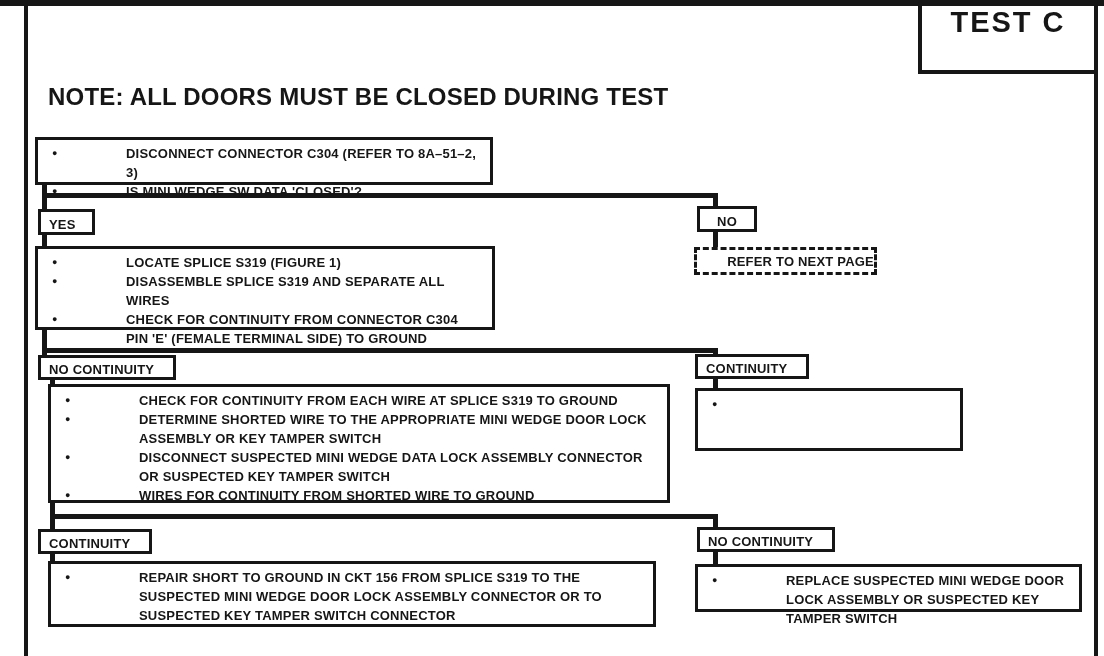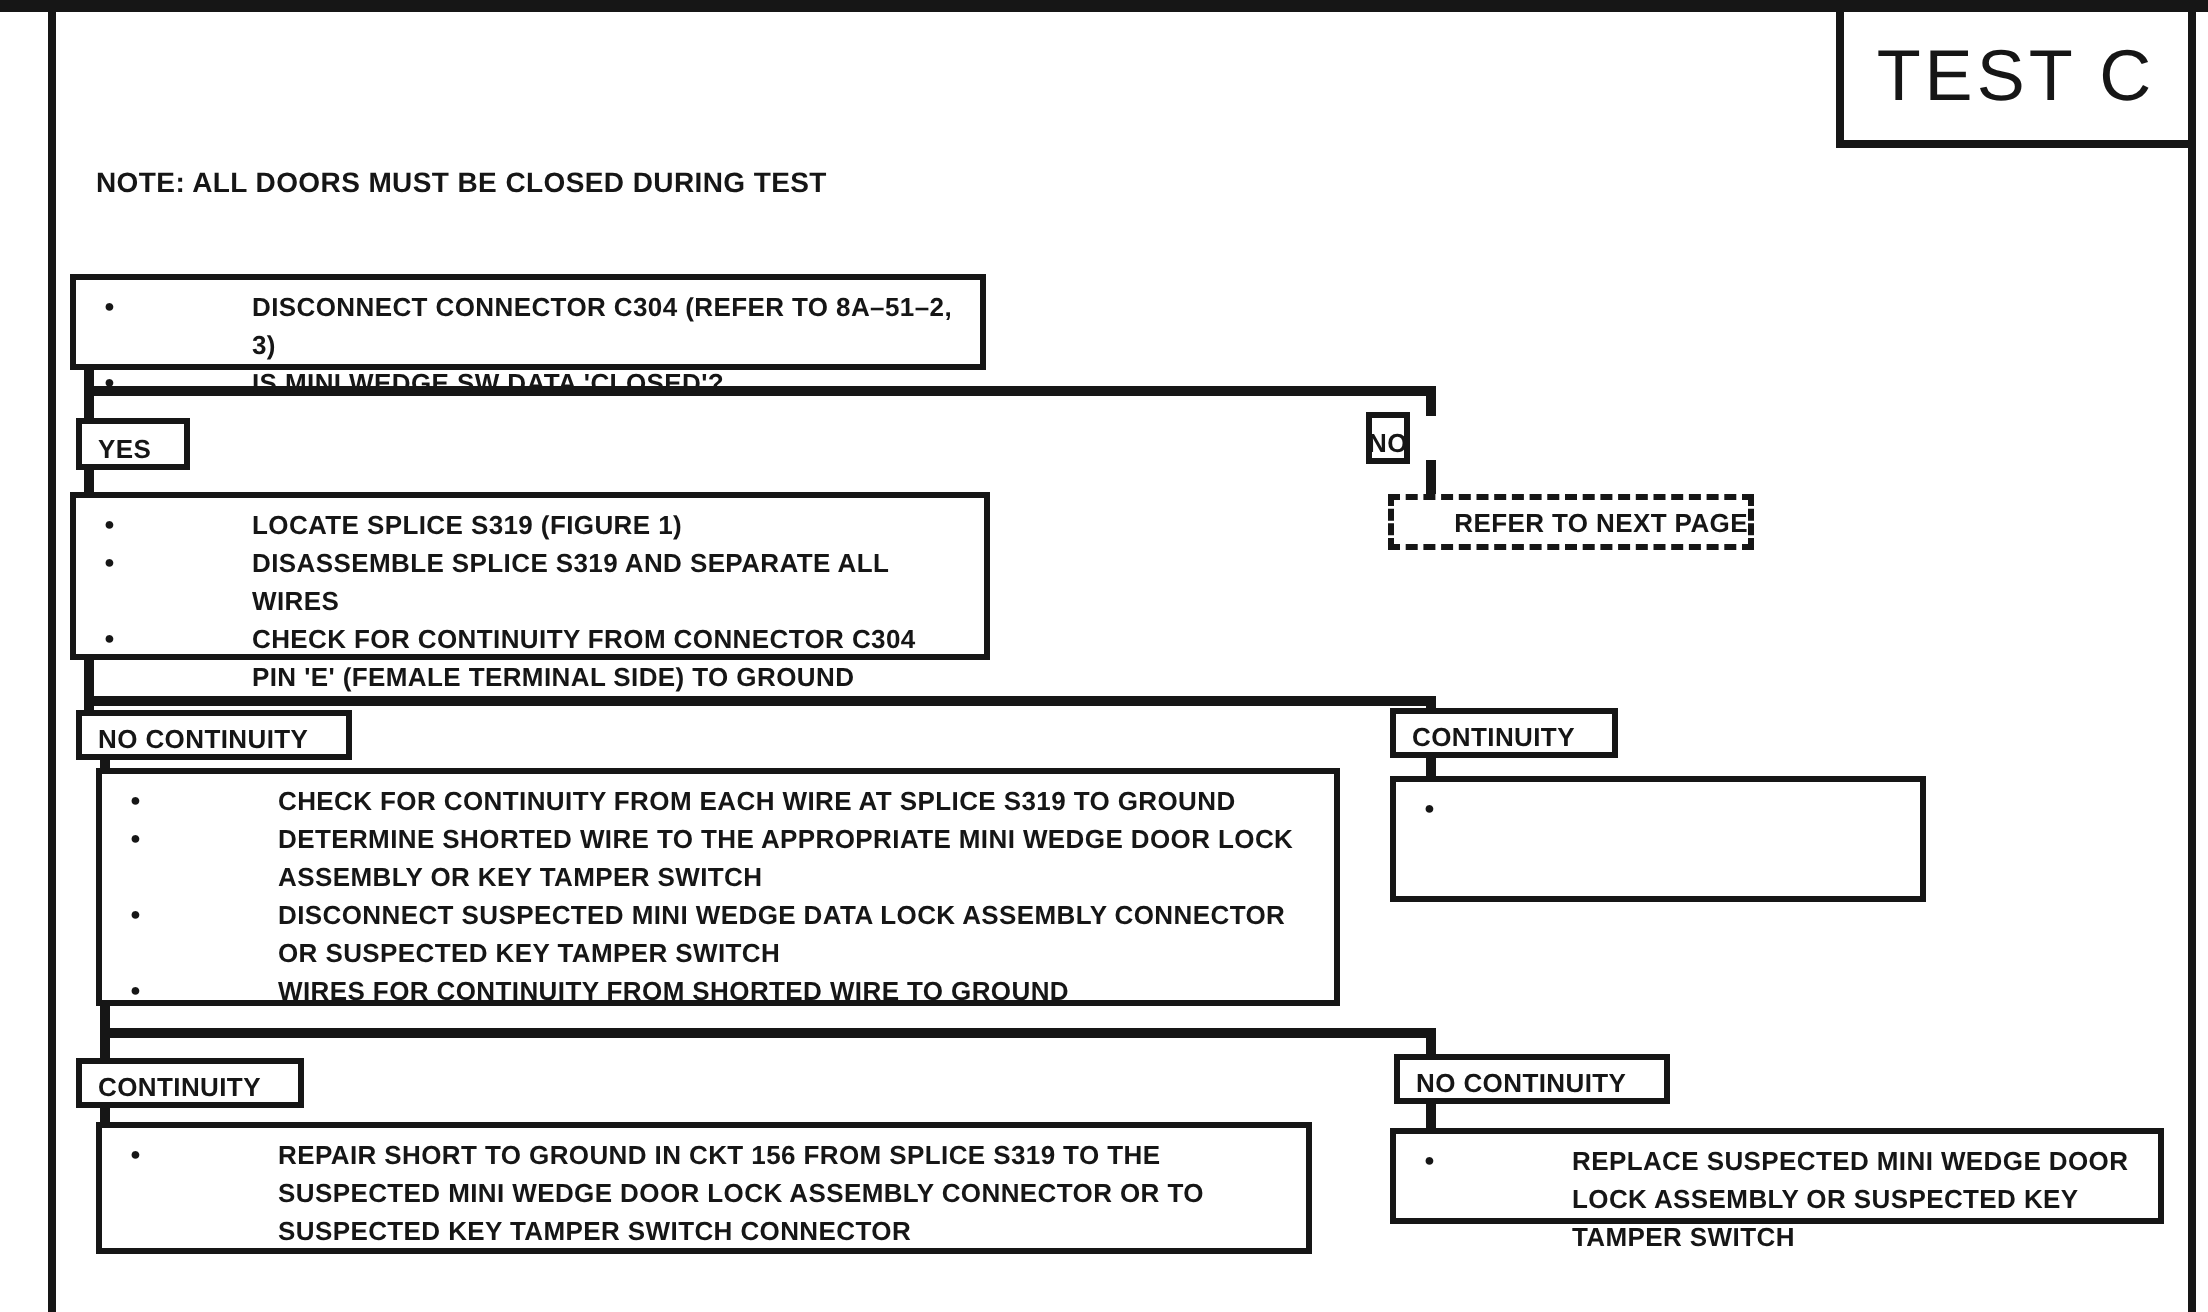--- a/index.html
+++ b/index.html
@@ -24,26 +24,26 @@
   .btxt { flex:1;padding-left:44px; }
   .lblbox {
     position:absolute; background:var(--paper); border:3px solid var(--ink);
     z-index:2; font-weight:bold; font-size:13px; letter-spacing:.2px;
     display:flex; align-items:flex-end; padding:0 8px; white-space:nowrap;
   }
   .lblbox.centered { justify-content:center; padding:0; }
   .testc {
     position:absolute; left:918px; top:2px; width:180px; height:72px;
     background:var(--paper); border:4px solid var(--ink); z-index:3;
-    display:flex; align-items:center; justify-content:center;
-    font-weight:normal; font-size:36px; letter-spacing:2px;
+    display:flex; justify-content:center;
+    font-weight:bold; font-size:29px; letter-spacing:2px;
   }
   .note {
     position:absolute; left:48px; top:83px; z-index:2;
-    font-weight:bold; font-size:14px; letter-spacing:.2px;
+    font-weight:bold; font-size:24px; letter-spacing:.2px;
   }
   .refer-text { width:100%; text-align:right; }
 </style>
 </head>
 <body>
 
 <div class="page">
 
   <div class="stroke" style="left:0;top:0;width:1104px;height:6px;"></div>
   <div class="stroke" style="left:24px;top:0;width:4px;height:656px;"></div>
@@ -81,21 +81,21 @@
       <li>
           <span class="blt">●</span>
           <span class="btxt">IS MINI WEDGE SW DATA 'CLOSED'?</span>
         </li>
     </ul>
   </div>
 
   <div class="lblbox" style="left:38px;top:209px;width:57px;height:26px;">
     <span>YES</span>
   </div>
-  <div class="lblbox centered" style="left:683px;top:206px;width:22px;height:26px;">
+  <div class="lblbox centered" style="left:697px;top:206px;width:60px;height:26px;">
     <span>NO</span>
   </div>
   <div class="fbox dashed" style="left:694px;top:247px;width:183px;height:28px;display:flex;align-items:center;">
     <span class="refer-text">REFER TO NEXT PAGE</span>
   </div>
 
   <div class="fbox" style="left:35px;top:246px;width:460px;height:84px;">
     <ul class="steps">
       <li>
           <span class="blt">●</span>

